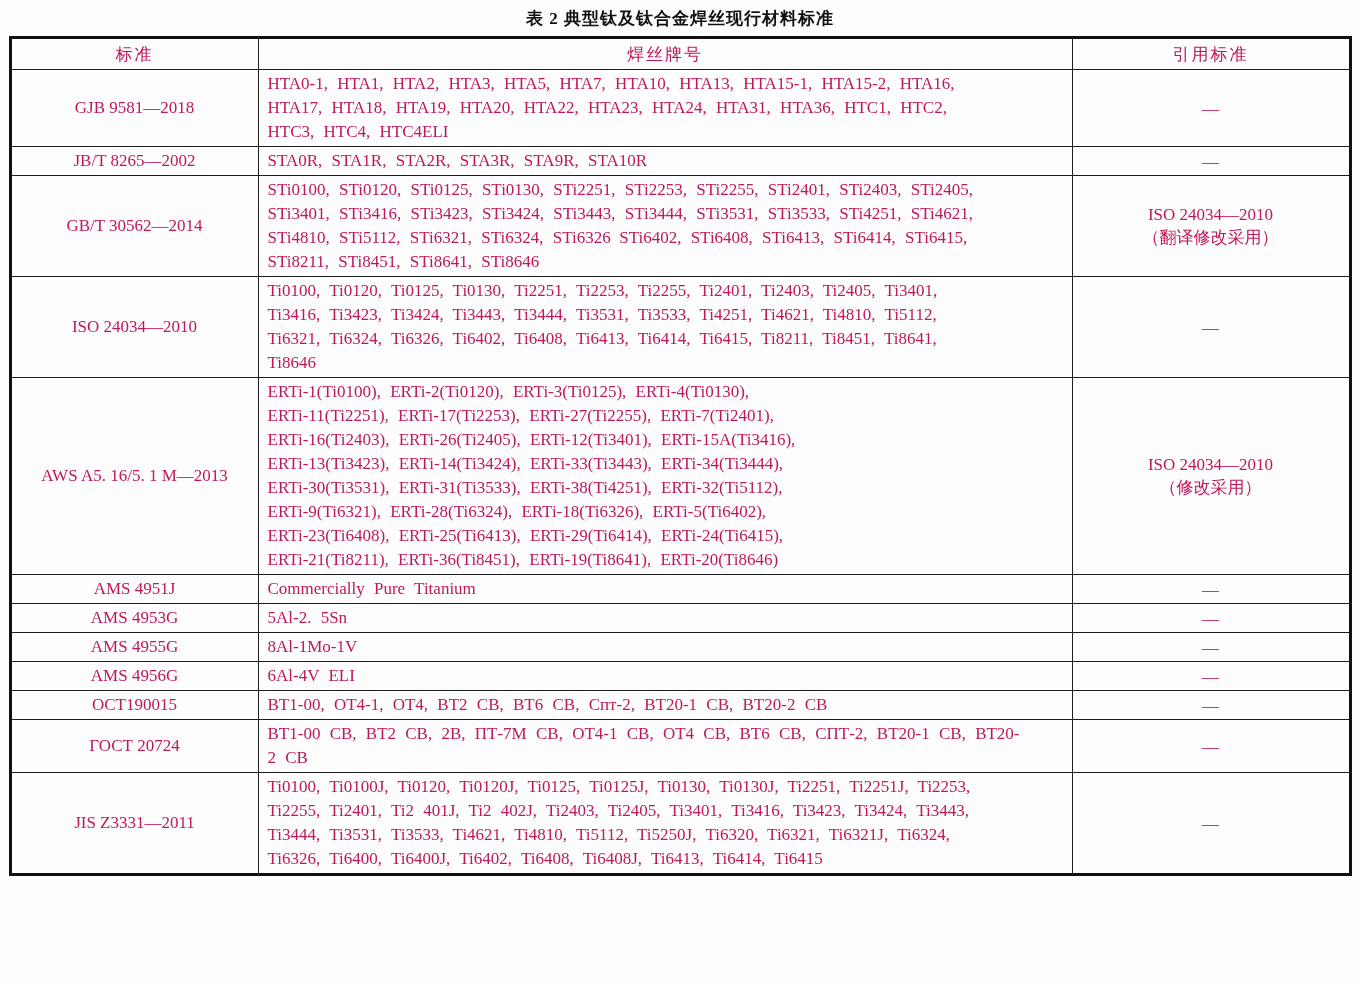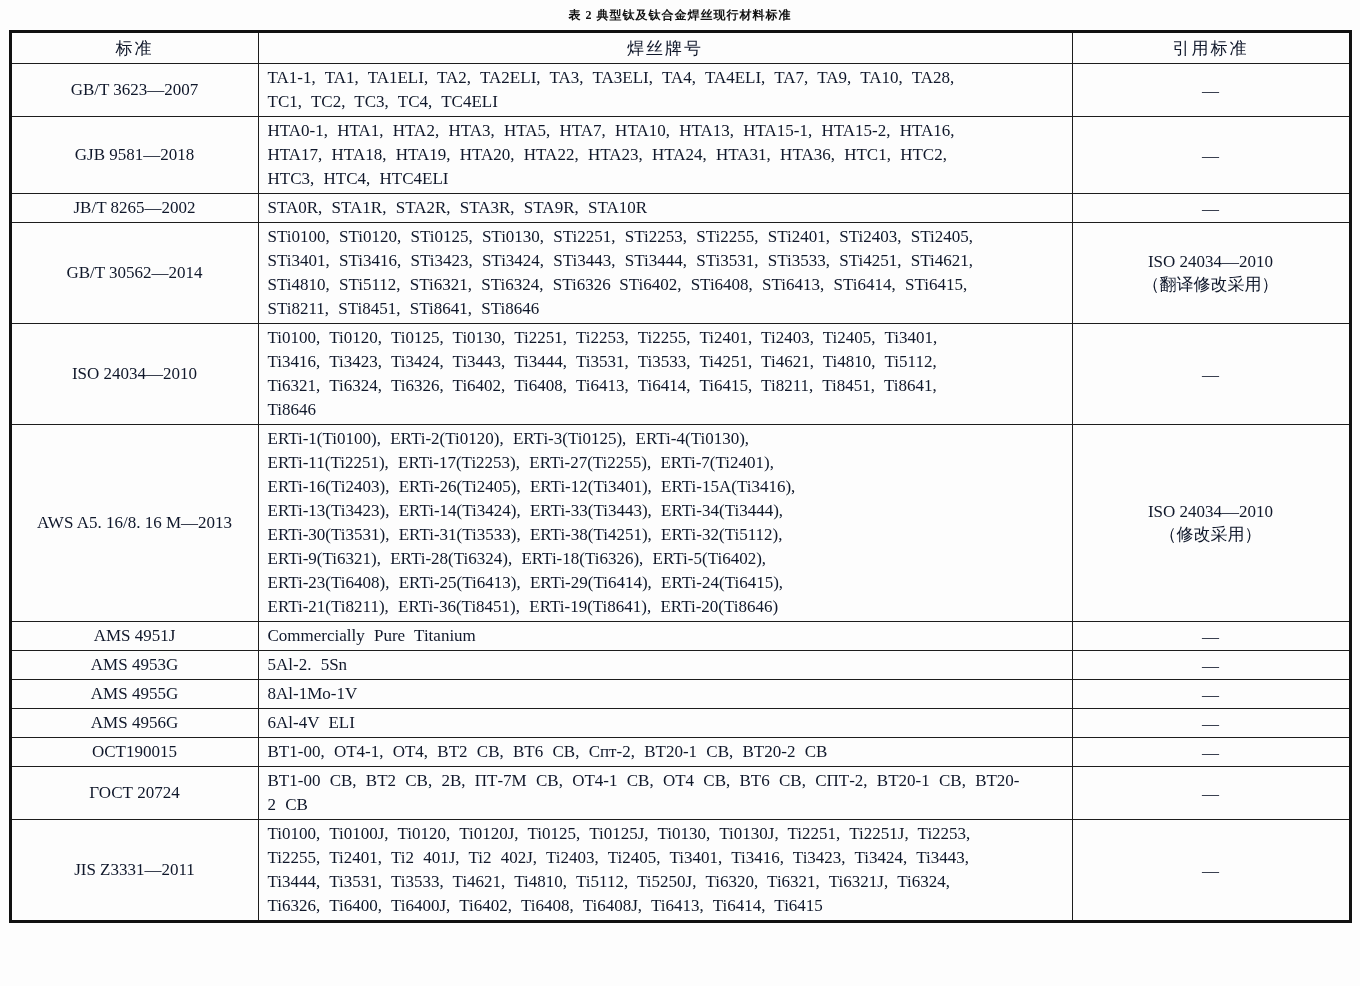--- a/index.html
+++ b/index.html
@@ -2,31 +2,31 @@
 <html><head>
 <meta charset="utf-8">
 <style>
   html,body { margin:0; padding:0; background:#ffffff; }
   .page {
     width:1360px; height:986px; background:#fdfdfd; overflow:hidden;
     font-family:"Liberation Serif","DejaVu Serif",serif; color:#111;
     box-sizing:border-box;
   }
   .title {
-    text-align:center; font-size:12px; font-weight:bold;
+    text-align:center; font-size:17px; font-weight:bold;
     padding-top:7px; letter-spacing:1px;
   }
   table.std-table {
     border-collapse:collapse; table-layout:fixed;
     width:1340px; margin:6px auto 0 auto;
     border:3px solid #111;
   }
   .std-table th, .std-table td {
     border:1px solid #1d1d1d;
-    font-size:17px; color:#0f172a;
+    font-size:17px; color:#be185d;
     vertical-align:middle;
     padding:2px 6px;
   }
   .std-table th {
     height:26px; font-weight:normal; text-align:center;
     letter-spacing:2px;
   }
   td.standard-cell { text-align:center; white-space:pre-line; line-height:22px; }
   td.grades-cell  { text-align:left; padding:2px 9px; }
   .grades-text {
@@ -51,28 +51,20 @@
     </colgroup>
     <thead>
       <tr>
         <th>标准</th>
         <th>焊丝牌号</th>
         <th>引用标准</th>
       </tr>
     </thead>
     <tbody>
         <tr>
-      <td class="standard-cell">GB/T 3623—2007</td>
-      <td class="grades-cell">
-        <div class="grades-text">TA1-1, TA1, TA1ELI, TA2, TA2ELI, TA3, TA3ELI, TA4, TA4ELI, TA7, TA9, TA10, TA28,
-TC1, TC2, TC3, TC4, TC4ELI</div>
-      </td>
-      <td class="reference-cell">—</td>
-    </tr>
-        <tr>
       <td class="standard-cell">GJB 9581—2018</td>
       <td class="grades-cell">
         <div class="grades-text">HTA0-1, HTA1, HTA2, HTA3, HTA5, HTA7, HTA10, HTA13, HTA15-1, HTA15-2, HTA16,
 HTA17, HTA18, HTA19, HTA20, HTA22, HTA23, HTA24, HTA31, HTA36, HTC1, HTC2,
 HTC3, HTC4, HTC4ELI</div>
       </td>
       <td class="reference-cell">—</td>
     </tr>
         <tr>
       <td class="standard-cell">JB/T 8265—2002</td>
@@ -96,21 +88,21 @@
       <td class="standard-cell">ISO 24034—2010</td>
       <td class="grades-cell">
         <div class="grades-text">Ti0100, Ti0120, Ti0125, Ti0130, Ti2251, Ti2253, Ti2255, Ti2401, Ti2403, Ti2405, Ti3401,
 Ti3416, Ti3423, Ti3424, Ti3443, Ti3444, Ti3531, Ti3533, Ti4251, Ti4621, Ti4810, Ti5112,
 Ti6321, Ti6324, Ti6326, Ti6402, Ti6408, Ti6413, Ti6414, Ti6415, Ti8211, Ti8451, Ti8641,
 Ti8646</div>
       </td>
       <td class="reference-cell">—</td>
     </tr>
         <tr>
-      <td class="standard-cell">AWS A5. 16/8. 16 M—2013</td>
+      <td class="standard-cell">AWS A5. 16/5. 1 M—2013</td>
       <td class="grades-cell">
         <div class="grades-text">ERTi-1(Ti0100), ERTi-2(Ti0120), ERTi-3(Ti0125), ERTi-4(Ti0130),
 ERTi-11(Ti2251), ERTi-17(Ti2253), ERTi-27(Ti2255), ERTi-7(Ti2401),
 ERTi-16(Ti2403), ERTi-26(Ti2405), ERTi-12(Ti3401), ERTi-15A(Ti3416),
 ERTi-13(Ti3423), ERTi-14(Ti3424), ERTi-33(Ti3443), ERTi-34(Ti3444),
 ERTi-30(Ti3531), ERTi-31(Ti3533), ERTi-38(Ti4251), ERTi-32(Ti5112),
 ERTi-9(Ti6321), ERTi-28(Ti6324), ERTi-18(Ti6326), ERTi-5(Ti6402),
 ERTi-23(Ti6408), ERTi-25(Ti6413), ERTi-29(Ti6414), ERTi-24(Ti6415),
 ERTi-21(Ti8211), ERTi-36(Ti8451), ERTi-19(Ti8641), ERTi-20(Ti8646)</div>
       </td>

